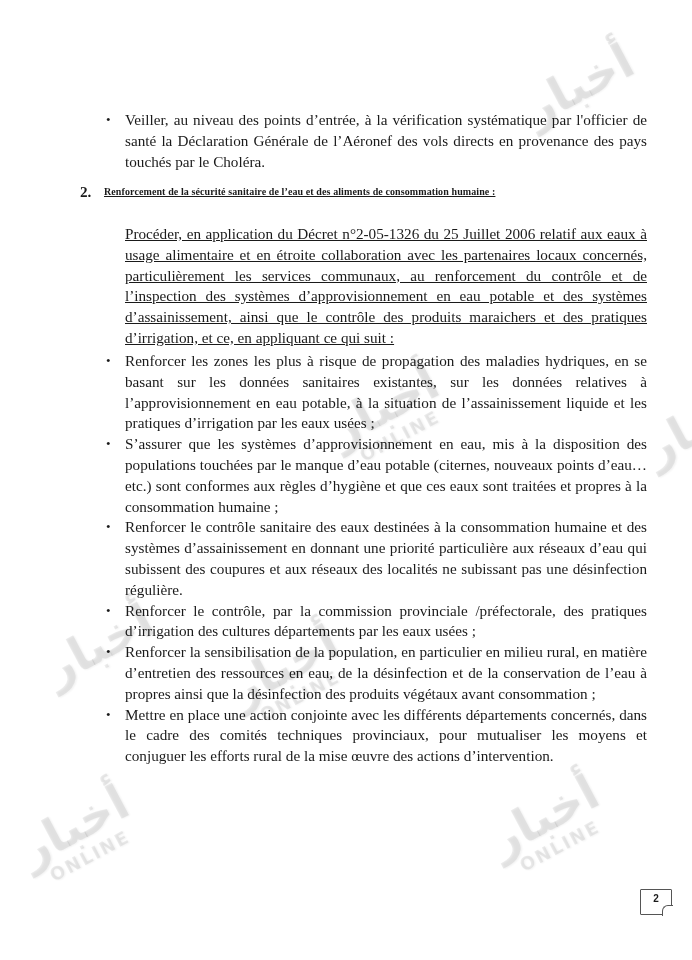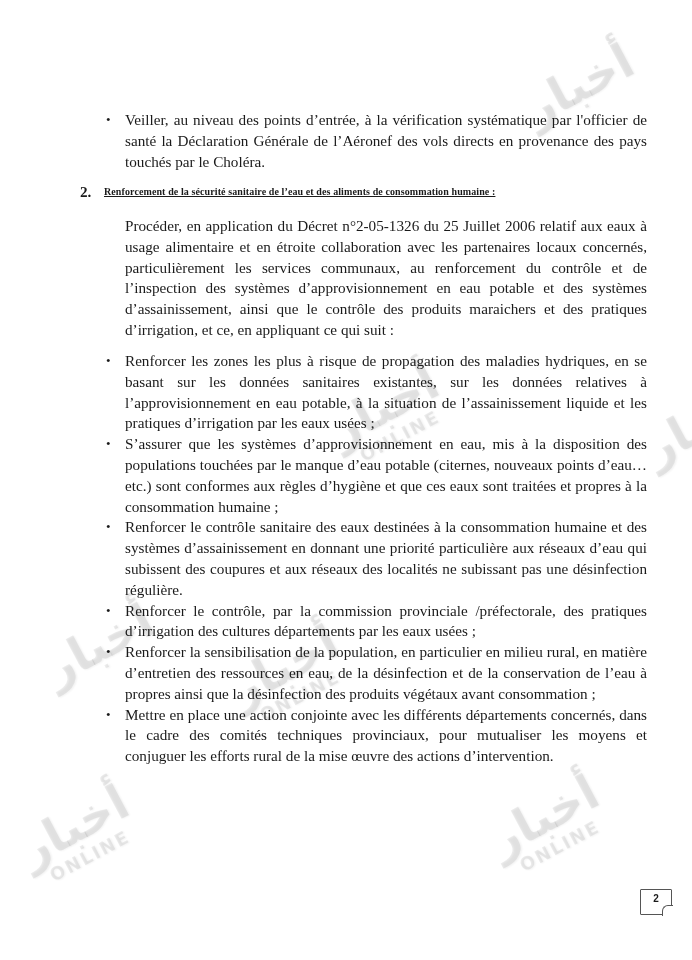--- a/index.html
+++ b/index.html
@@ -17,21 +17,21 @@
   .watermark .latin { font-size: 18px; letter-spacing: 2px; display: block; }
   .content { position: absolute; left: 0; top: 0; width: 692px; }
   .text { font-size: 15.2px; line-height: 20.8px; text-align: justify; }
   ul.bullets { list-style: none; margin: 0; padding: 0; }
   ul.bullets li { position: relative; padding-left: 0; }
   .bullet-dot { position: absolute; left: -19px; top: 0; font-size: 13px; }
   .b1 { position: absolute; left: 125px; top: 110px; width: 522px; }
   .section { position: absolute; left: 80px; top: 182px; width: 567px; }
   .section-num { position: absolute; left: 0; top: 0; font-weight: bold; font-size: 15.2px; line-height: 20.8px; }
   .section-title { margin-left: 24px; font-weight: bold; font-size: 10px; line-height: 20.8px; text-align: justify; letter-spacing: 0.1px; text-decoration: underline; }
-  .section-para { position: absolute; left: 125px; top: 216px; width: 522px; }
+  .section-para { position: absolute; left: 125px; top: 224px; width: 522px; text-decoration: underline; }
   .list2 { position: absolute; left: 125px; top: 351px; width: 522px; }
   .list2 li { margin-bottom: 0; }
   .pagenum-box {
     position: absolute; left: 640px; top: 889px; width: 30px; height: 24px;
     border: 1.2px solid #555; border-radius: 1px; background: #fff;
     font-size: 10px; font-weight: bold; text-align: center; line-height: 18px; font-family: "Liberation Sans", sans-serif;
   }
   .pagenum-fold {
     position: absolute; right: -2px; bottom: -2px; width: 10px; height: 10px;
     border-top: 1.2px solid #555; border-left: 1.2px solid #555; background: #fff;

